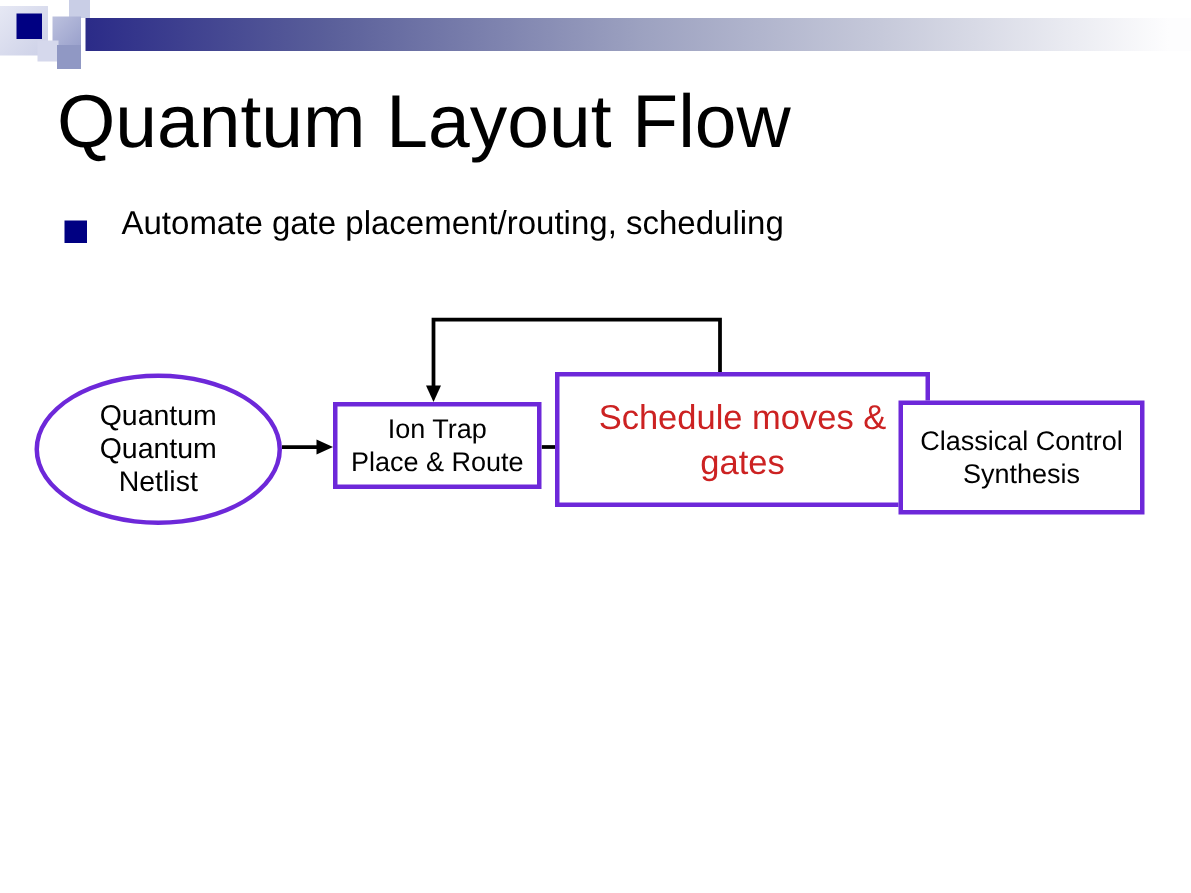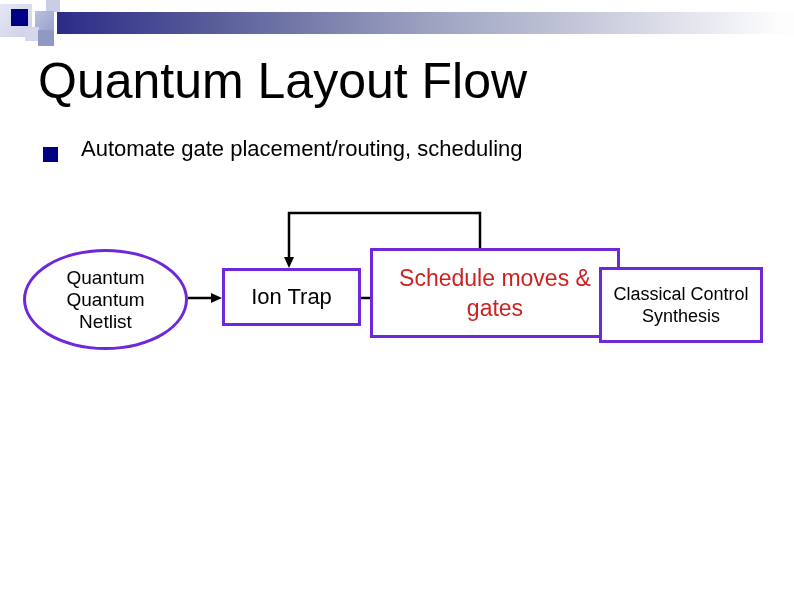--- a/index.html
+++ b/index.html
@@ -78,21 +78,21 @@
   .node-ellipse {
     left: 23px; top: 249px;
     width: 165px; height: 101px;
     border-radius: 50%;
     font-size: 19px;
     line-height: 22px;
   }
   .node-place-route {
     left: 222px; top: 268px;
     width: 139px; height: 58px;
-    font-size: 22px;
+    font-size: 18px;
     line-height: 22px;
     text-align: right;
   }
   .node-schedule {
     left: 370px; top: 248px;
     width: 250px; height: 90px;
     font-size: 23px;
     line-height: 30px;
     color: var(--schedule-red, #cc2222);
   }
@@ -151,20 +151,21 @@
 </svg>
 
 <div class="node node-ellipse">
   <span>Quantum</span>
   <span>Quantum</span>
   <span>Netlist</span>
 </div>
 
 <div class="node node-place-route">
   <span>Ion Trap</span>
+  <span>Place &amp; Route</span>
 </div>
 
 <div class="node node-schedule">
   <span>Schedule moves &amp;</span>
   <span>gates</span>
 </div>
 
 <div class="node node-classical">
   <span>Classical Control</span>
   <span>Synthesis</span>

